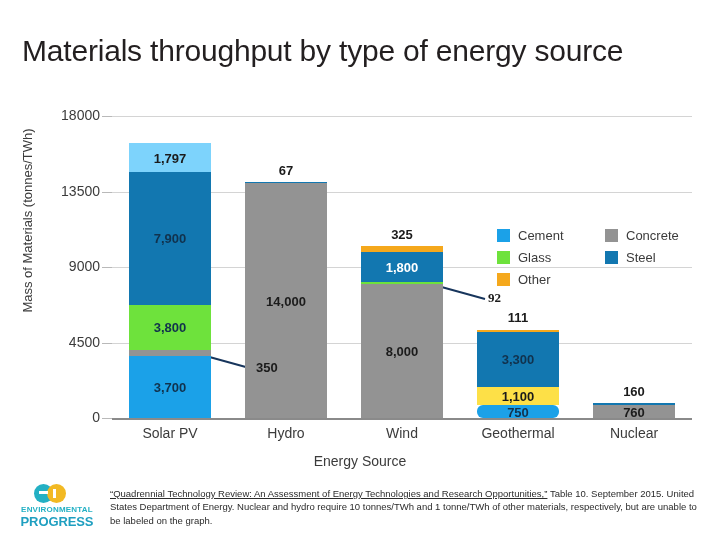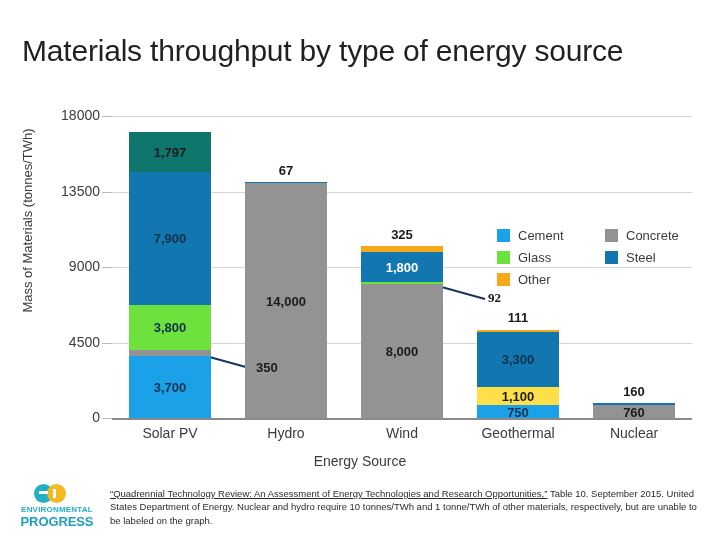--- a/index.html
+++ b/index.html
@@ -143,21 +143,21 @@
           <div class="seg dark" style="height: 62.0778px; bottom: 0px; background: rgb(27, 161, 232);">
             <span>3,700</span>
           </div>
           <div class="seg ink" style="height: 5.87222px; bottom: 62.0778px; background: rgb(147, 147, 147);"></div>
           <div class="seg dark" style="height: 45.3px; bottom: 67.95px; background: rgb(110, 226, 60);">
             <span>3,800</span>
           </div>
           <div class="seg dark" style="height: 132.544px; bottom: 113.25px; background: rgb(18, 119, 176);">
             <span>7,900</span>
           </div>
-          <div class="seg ink" style="height: 40px; bottom: 245.794px; background: #0f766e;">
+          <div class="seg ink" style="height: 29px; bottom: 245.794px; background: #7dd3fc;">
             <span>1,797</span>
           </div>
         </div>
         <div class="bar" style="left: 133px; height: 236.013px;">
           <div class="seg ink" style="height: 234.889px; bottom: 0px; background: rgb(147, 147, 147);">
             <span>14,000</span>
           </div>
           <div class="seg ink" style="height: 1.5px; bottom: 234.889px; background: rgb(18, 119, 176);"></div>
         </div>
         <div class="toplabel" style="left: 104px; top: 46.987px;">67</div>
@@ -166,21 +166,21 @@
             <span>8,000</span>
           </div>
           <div class="seg ink" style="height: 1.54356px; bottom: 134.222px; background: rgb(110, 226, 60);"></div>
           <div class="seg light" style="height: 30.2px; bottom: 135.766px; background: rgb(18, 119, 176);">
             <span>1,800</span>
           </div>
           <div class="seg ink" style="height: 6.17422px; bottom: 165.966px; background: rgb(245, 168, 28);"></div>
         </div>
         <div class="toplabel" style="left: 220px; top: 110.86px;">325</div>
         <div class="bar" style="left: 365px; height: 88.2679px;">
-          <div class="seg dark" style="height: 12.5833px; bottom: 0px; background: rgb(27, 161, 232);">
+          <div class="seg dark" style="height: 12.5833px; bottom: 0px; background: rgb(27, 161, 232); border-radius: 6px;">
             <span>750</span>
           </div>
           <div class="seg ink" style="height: 18.4556px; bottom: 12.5833px; background: #fde047;">
             <span>1,100</span>
           </div>
           <div class="seg dark" style="height: 55.3667px; bottom: 31.0389px; background: rgb(18, 119, 176);">
             <span>3,300</span>
           </div>
           <div class="seg ink" style="height: 1.86233px; bottom: 86.4056px; background: rgb(245, 168, 28);"></div>
         </div>

